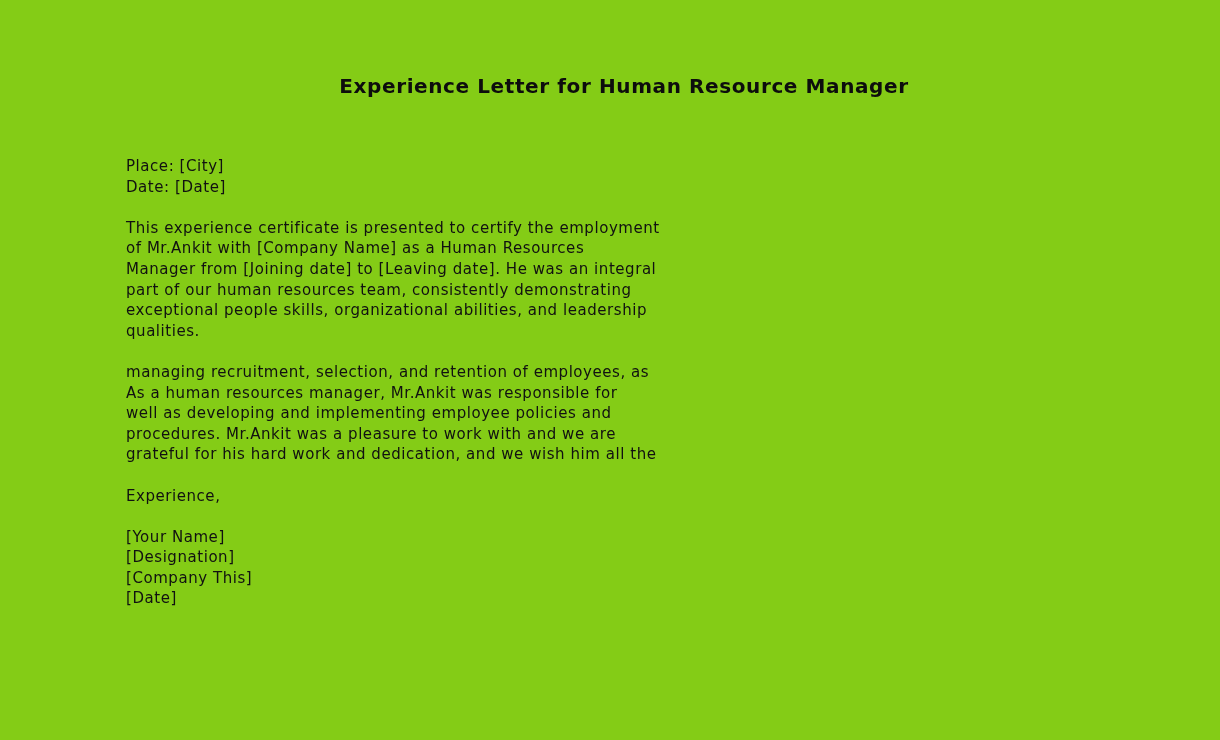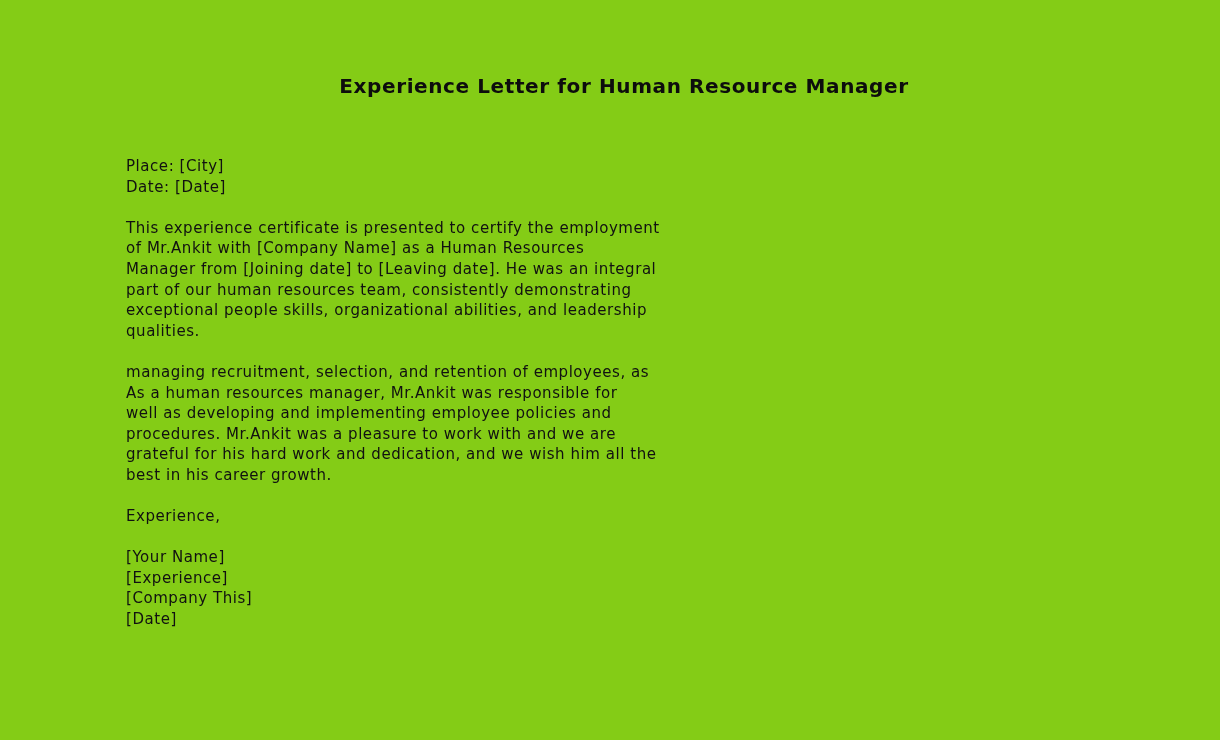--- a/index.html
+++ b/index.html
@@ -70,27 +70,26 @@
       <span class="line">exceptional people skills, organizational abilities, and leadership</span>
       <span class="line">qualities.</span>
     </div>
 
     <div class="block">
       <span class="line">managing recruitment, selection, and retention of employees, as</span>
       <span class="line">As a human resources manager, Mr.Ankit was responsible for</span>
       <span class="line">well as developing and implementing employee policies and</span>
       <span class="line">procedures. Mr.Ankit was a pleasure to work with and we are</span>
       <span class="line">grateful for his hard work and dedication, and we wish him all the</span>
-      <span class="line">best in his career growth.</span>
     </div>
 
     <div class="block">
       <span class="line">Experience,</span>
     </div>
 
     <div class="block">
       <span class="line">[Your Name]</span>
-      <span class="line">[Experience]</span>
+      <span class="line">[Designation]</span>
       <span class="line">[Company This]</span>
       <span class="line">[Date]</span>
     </div>
   </div>
 </div>
 
 </body></html>

